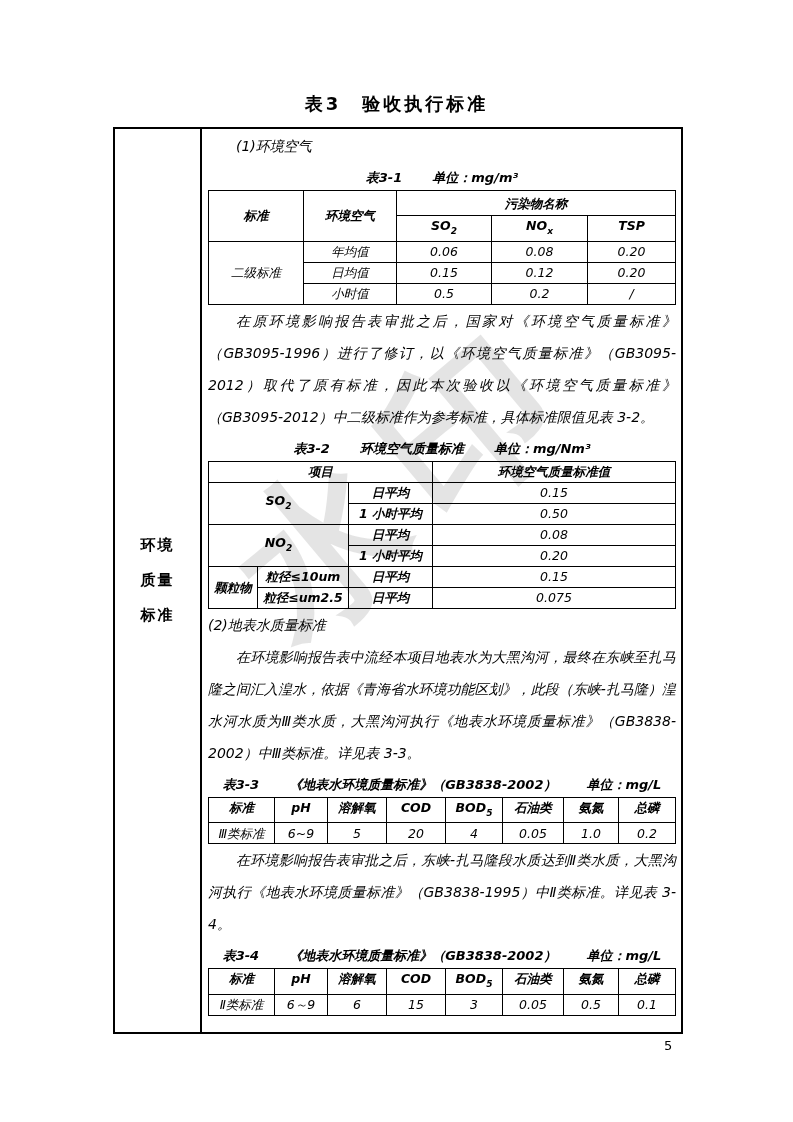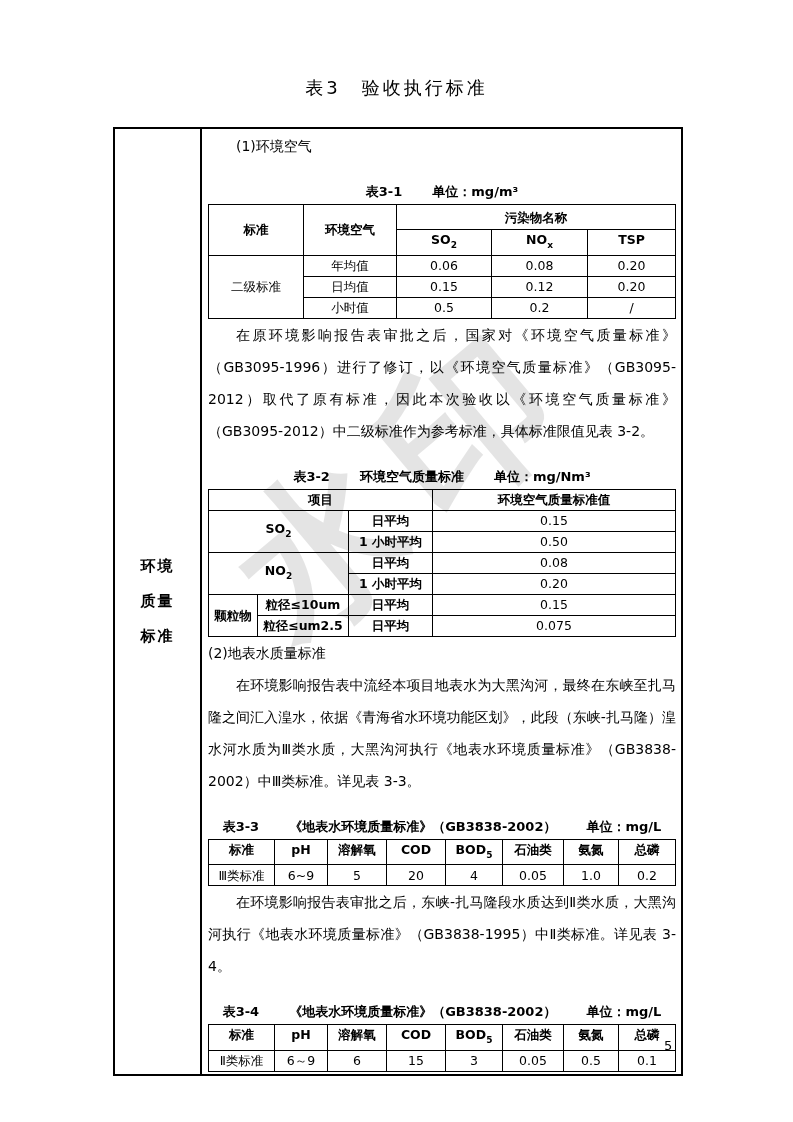--- a/index.html
+++ b/index.html
@@ -1,46 +1,46 @@
 <!DOCTYPE html>
 <html><head>
 <meta charset="utf-8">
 <style>
   html,body { margin:0; padding:0; }
   body {
     width:793px; height:1122px; background:#ffffff; position:relative;
     font-family:"DejaVu Sans", sans-serif; color:#000; overflow:hidden;
   }
   .title {
-    position:absolute; top:76px; left:0; width:100%;
-    text-align:center; font-size:18px; font-weight:normal; letter-spacing:3px;
+    position:absolute; top:92px; left:0; width:100%;
+    text-align:center; font-size:18px; font-weight:bold; letter-spacing:3px;
   }
   .watermark {
     position:absolute; left:80px; top:370px; width:650px; text-align:center;
     transform:rotate(-40deg); font-size:165px; font-weight:bold;
     color:#000; opacity:0.10; letter-spacing:25px; white-space:nowrap;
     pointer-events:none; z-index:0;
   }
   .doc {
     position:absolute; left:113px; top:127px; width:570px;
     border:2px solid #000; display:flex; box-sizing:border-box;
     background:transparent; z-index:1;
   }
   .side {
     width:87px; border-right:2px solid #000; display:flex; flex-direction:column;
     justify-content:center; align-items:center; gap:16px;
     font-weight:bold; font-size:15px; letter-spacing:2px; box-sizing:border-box;
   }
-  .content { flex:1; padding:1px 5px 2px 6px; box-sizing:border-box; font-size:14px; }
+  .content { flex:1; padding:1px 5px 16px 6px; box-sizing:border-box; font-size:14px;font-style:italic; }
   .para { margin:0; line-height:32px; text-align:justify; }
   .indent { text-indent:2em; }
   .heading { line-height:32px; }
   .caption {
     display:flex; justify-content:center; align-items:baseline; gap:30px;
-    font-weight:bold; font-size:13px; line-height:25px; margin-top:17px;
+    font-weight:bold; font-size:13px; line-height:25px; margin-top:3px;
   }
   table {
     border-collapse:collapse; width:100%; table-layout:fixed;
     font-size:12.5px; background:transparent;
   }
   .tbl { border:1.5px solid #000; }
   th, td { border:1px solid #000; text-align:center; padding:1px 2px; line-height:17px; vertical-align:middle; }
   th { font-weight:bold; }
   td { font-weight:normal;text-align:center; }
   sub { font-size:9px; }

